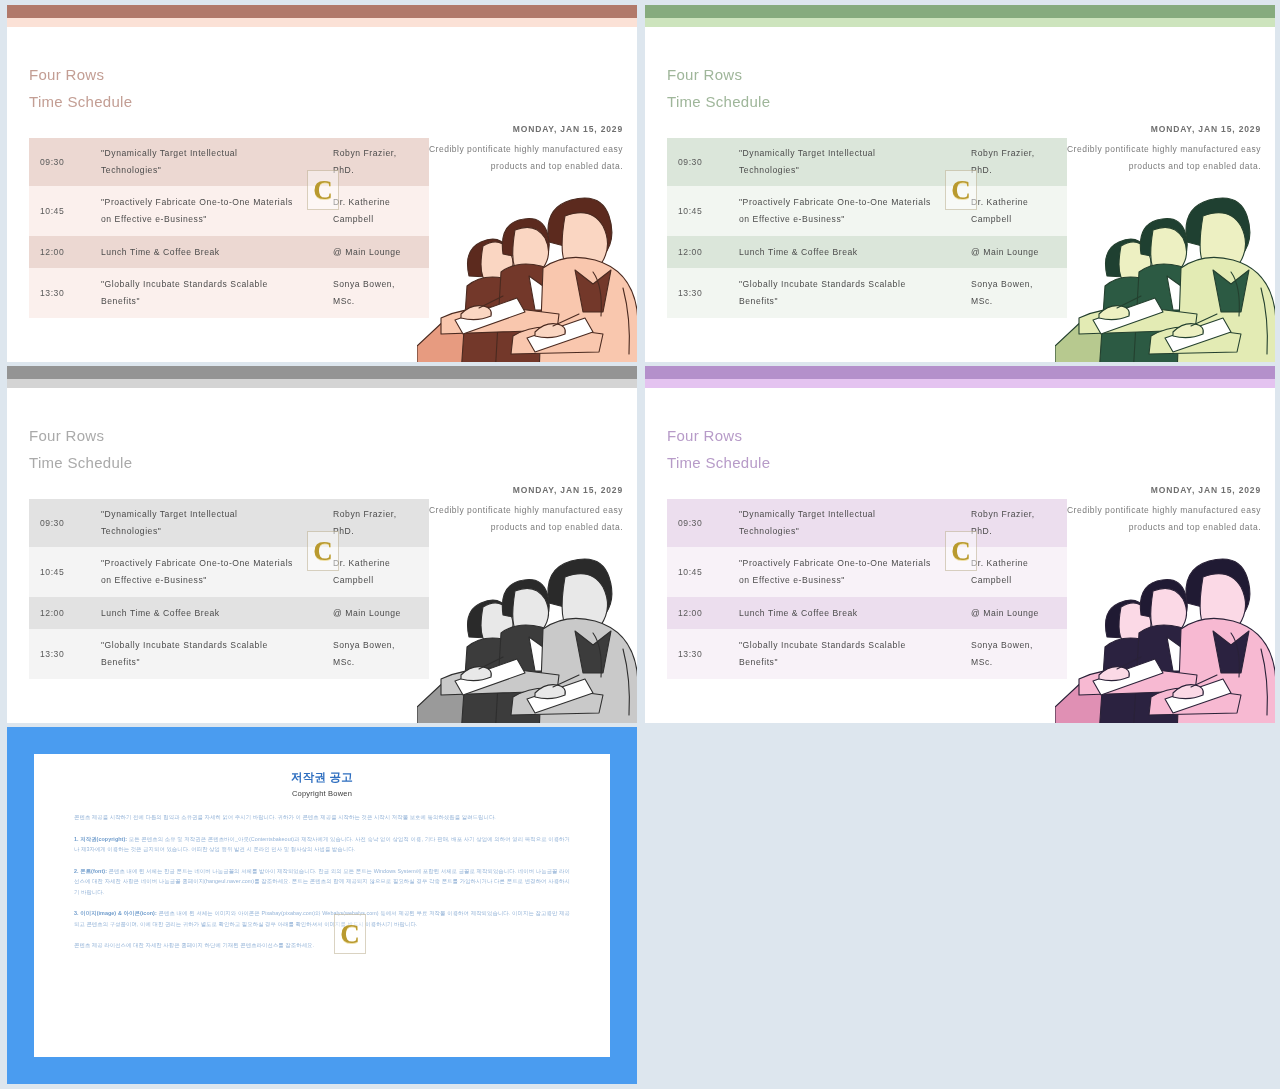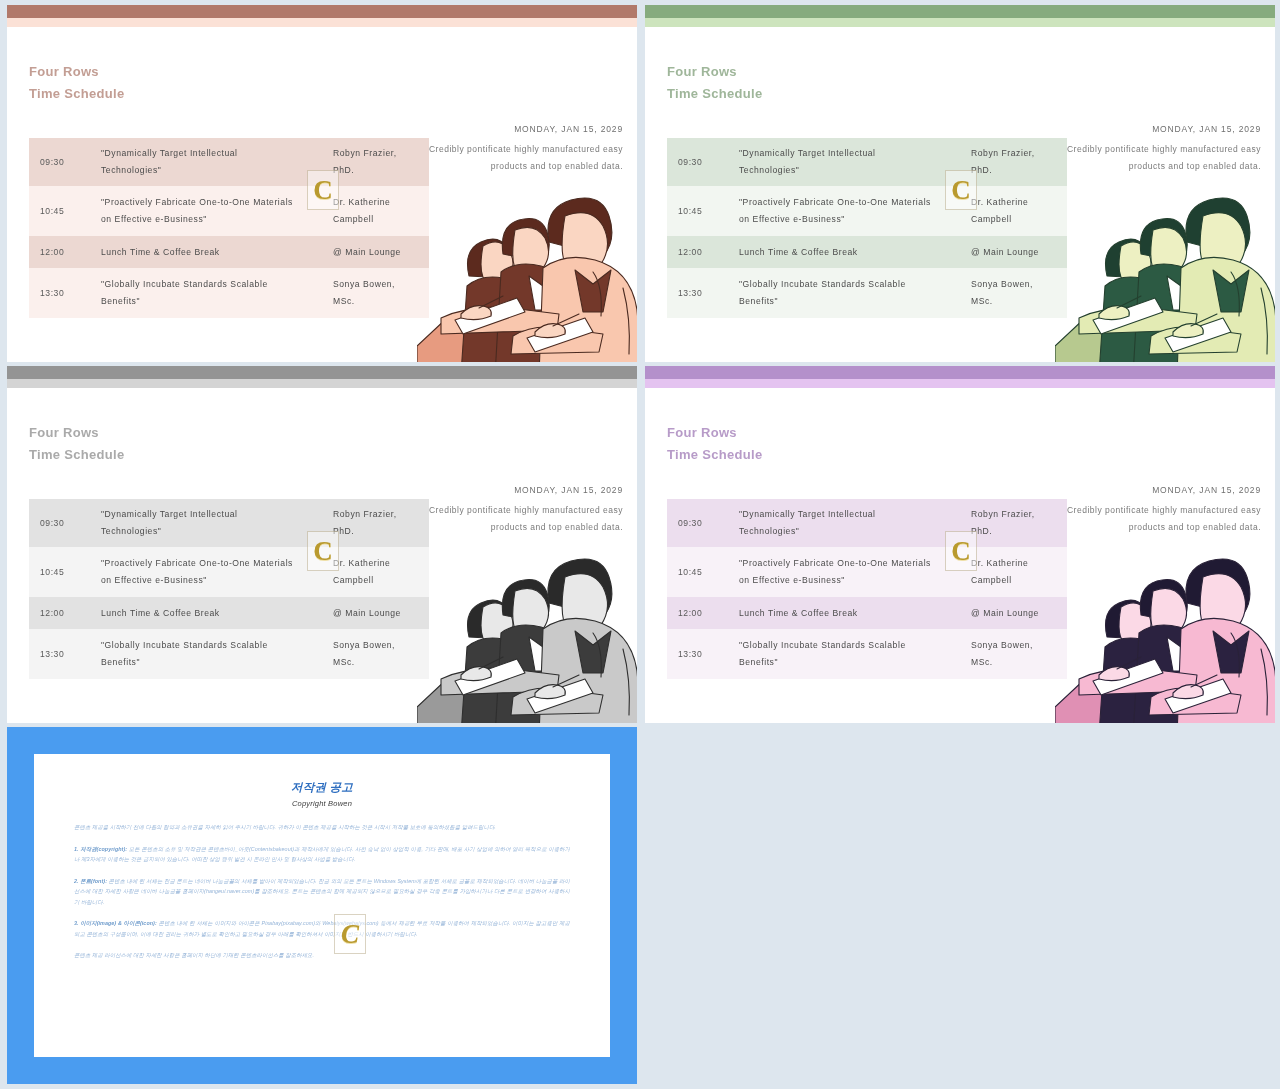--- a/index.html
+++ b/index.html
@@ -20,22 +20,22 @@
   .slide.p1 { left: 7px;   top: 5px;   width: 630px; height: 357px; }
   .slide.p2 { left: 645px; top: 5px;   width: 630px; height: 357px; }
   .slide.p3 { left: 7px;   top: 366px; width: 630px; height: 357px; }
   .slide.p4 { left: 645px; top: 366px; width: 630px; height: 357px; }
 
   .topbar-dark  { position:absolute; left:0; top:0;  width:100%; height:13px; }
   .topbar-light { position:absolute; left:0; top:13px; width:100%; height:9px; }
 
   .slide-title {
     position: absolute; left: 22px; top: 56px;
-    font-size: 13px; line-height: 22px;
-    font-weight: 700; letter-spacing: .3px;
+    font-size: 15px; line-height: 27px;
+    font-weight: 400; letter-spacing: .3px;
     white-space: pre-line;
   }
 
   
   .sched {
     position: absolute; left: 22px; top: 133px;
     width: 400px;
     border-collapse: collapse;
     table-layout: fixed;
   }
@@ -54,21 +54,21 @@
   .sched tr.r2 td, .sched tr.r4 td { height: 50px; }
   .sched tr td.c-time { color: #5a5a5a; }
 
   
   .meta {
     position: absolute; right: 14px; top: 116px;
     width: 200px; text-align: right;
     font-size: 8.5px; letter-spacing: .5px;
     color: #6f6f6f; line-height: 17px;
   }
-  .meta .date { margin-bottom: 3px; letter-spacing: .85px; }
+  .meta .date { margin-bottom: 3px; letter-spacing: .85px; font-weight: bold; }
   .meta .blurb { color: #7b7b7b; }
 
   
   .illo { position: absolute; right: -12px; bottom: -14px; width: 232px; height: 208px; }
   .illo svg { width: 100%; height: 100%; display: block; }
 
   
   .wm {
     position: absolute;
     width: 32px; height: 40px;
@@ -86,24 +86,23 @@
   
   .copyslide {
     position: absolute; left: 7px; top: 727px;
     width: 630px; height: 357px;
     background: #4a9cf0;
     padding: 27px;
   }
   .copypaper {
     width: 100%; height: 100%;
     background: #ffffff;
-    padding: 26px 40px;
+    padding: 16px 40px;
     position: relative;
     overflow: hidden;
-    font-style: italic;
   }
   .copy-h1 {
     text-align: center; color: #2f6fc0;
     font-size: 11.5px; font-weight: 700; letter-spacing: .2px;
   }
   .copy-h2 {
     text-align: center; color: #3b3b3b;
     font-size: 7.5px; margin-top: 4px; letter-spacing: .2px;
   }
   .copy-p {

